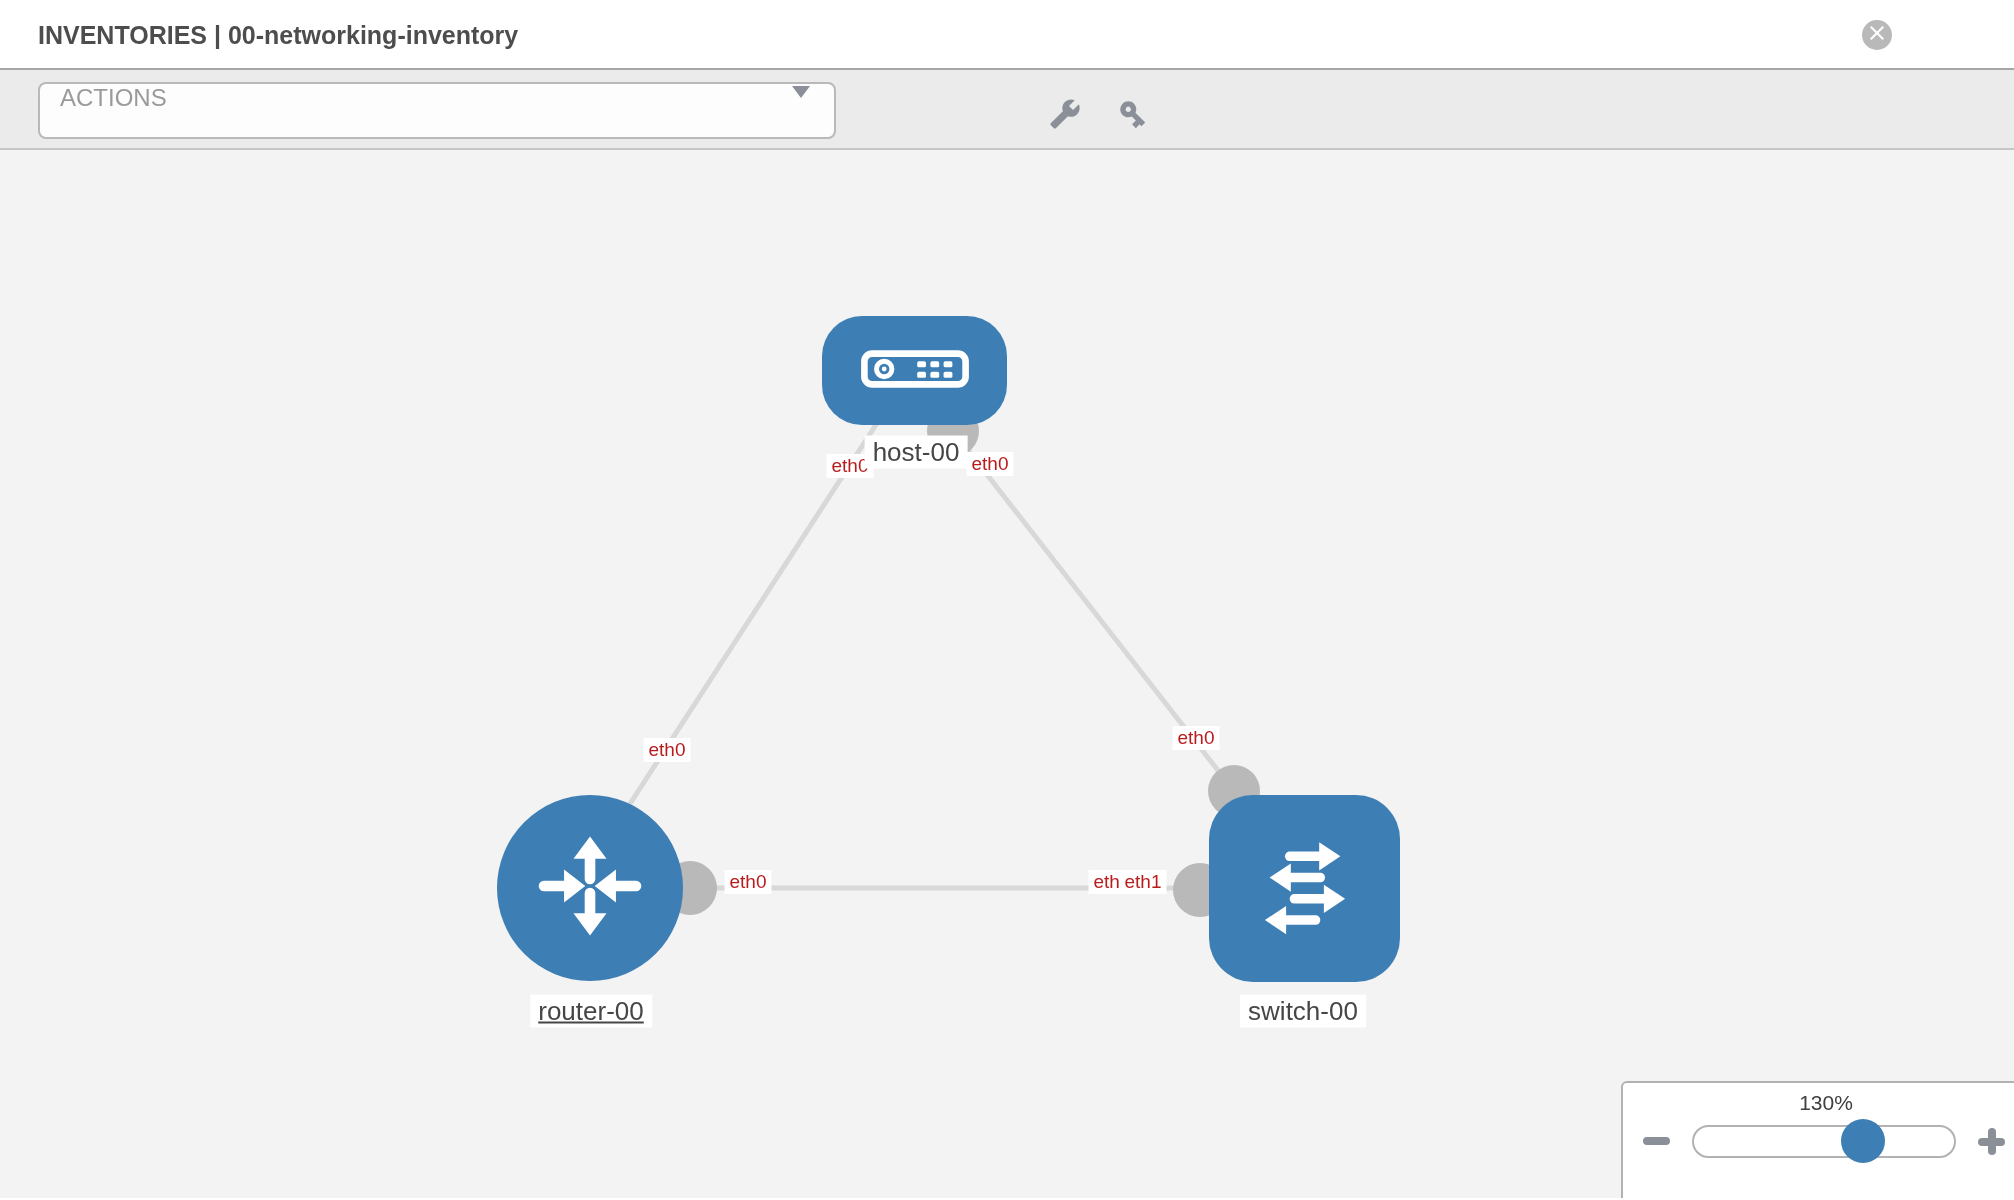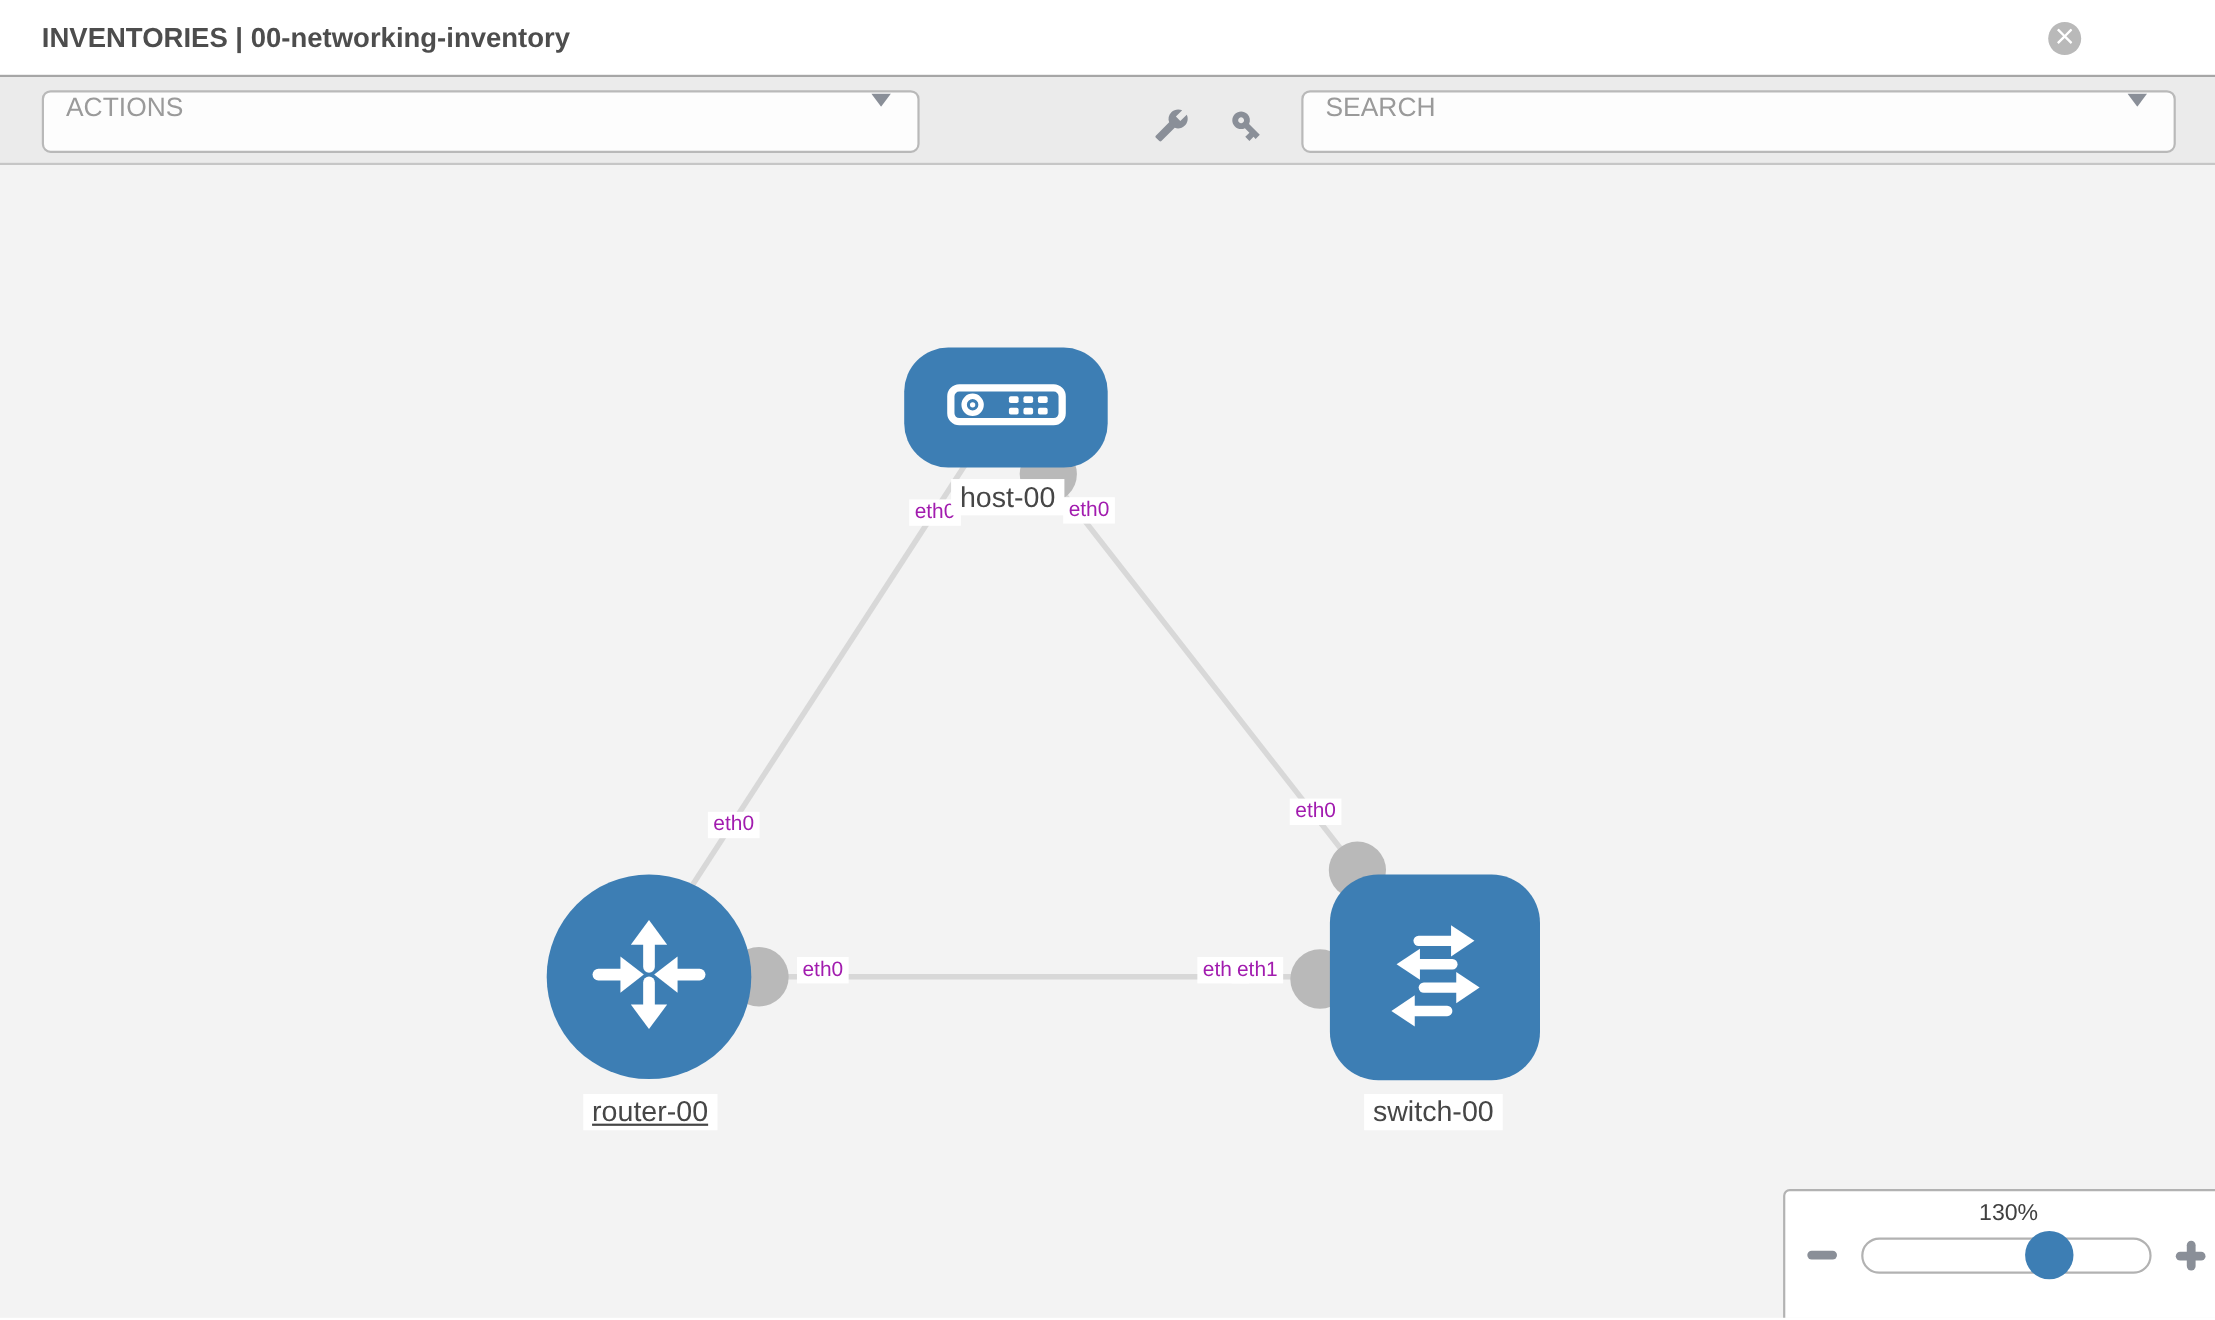--- a/index.html
+++ b/index.html
@@ -41,21 +41,21 @@
   .node-host   { left:822px;  top:166px; width:185px; height:109px; border-radius:40px; }
   .node-router { left:497px;  top:645px; width:186px; height:186px; border-radius:50%; }
   .node-switch { left:1209px; top:645px; width:191px; height:187px; border-radius:44px; }
   .node-host svg   { width:110px; height:42px; }
   .node-router svg { width:118px; height:118px; }
   .node-switch svg { width:118px; height:118px; }
 
   .lbl { position:absolute; transform:translate(-50%,-50%); background:#fff;
          white-space:nowrap; }
   .node-lbl  { font-size:26px; color:#464646; padding:1px 8px; }
-  .iface-lbl { font-size:19px; color:#a21caf; padding:1px 5px; }
+  .iface-lbl { font-size:19px; color:#b91c1c; padding:1px 5px; }
 
   
   .zoom-panel { position:absolute; left:1621px; top:931px; width:395px; height:140px;
                 background:#fff; border:2px solid #b2b2b2; border-radius:6px 0 0 0; }
   .zoom-value { position:absolute; left:1826px; top:953px; transform:translate(-50%,-50%);
                 font-size:21px; color:#404040; }
   .zoom-minus { position:absolute; left:1643px; top:987px; width:27px; height:8px;
                 border-radius:4px; background:#8a8f98; cursor:pointer; }
   .zoom-track { position:absolute; left:1692px; top:975px; width:264px; height:33px;
                 border:2px solid #b2b2b2; border-radius:17px; background:#fff; cursor:pointer; }
@@ -105,28 +105,20 @@
     <div class="tool-btn key-btn">
       <span>
         <svg width="32" height="32" viewBox="0 0 24 24" fill="#8a8f98">
           <g transform="rotate(45 12 12)">
             <path d="M12.65 10C11.83 7.67 9.61 6 7 6c-3.31 0-6 2.69-6 6s2.69 6 6 6c2.61 0 4.83-1.67 5.65-4H17v4h4v-4h2v-4H12.65zM7 14c-1.1 0-2-.9-2-2s.9-2 2-2 2 .9 2 2-.9 2-2 2z"></path>
           </g>
         </svg>
       </span>
     </div>
 
-    <div class="faux-select search-select">
-      <span class="label">SEARCH</span>
-      <span class="chev">
-        <svg width="18" height="12" viewBox="0 0 18 12">
-            <path d="M0 0h18L9 12z" fill="#8a8f98"></path>
-          </svg>
-      </span>
-    </div>
   </div>
 
   <div class="canvas">
 
     <svg class="links-layer" width="2014" height="1048" viewBox="0 0 2014 1048">
 
       <line x1="905" y1="230" x2="600" y2="700" stroke="#d8d8d8" stroke-width="5"></line>
       <line x1="935" y1="258" x2="1252" y2="664" stroke="#d8d8d8" stroke-width="5"></line>
       <line x1="620" y1="738" x2="1280" y2="738" stroke="#d8d8d8" stroke-width="5"></line>
 

